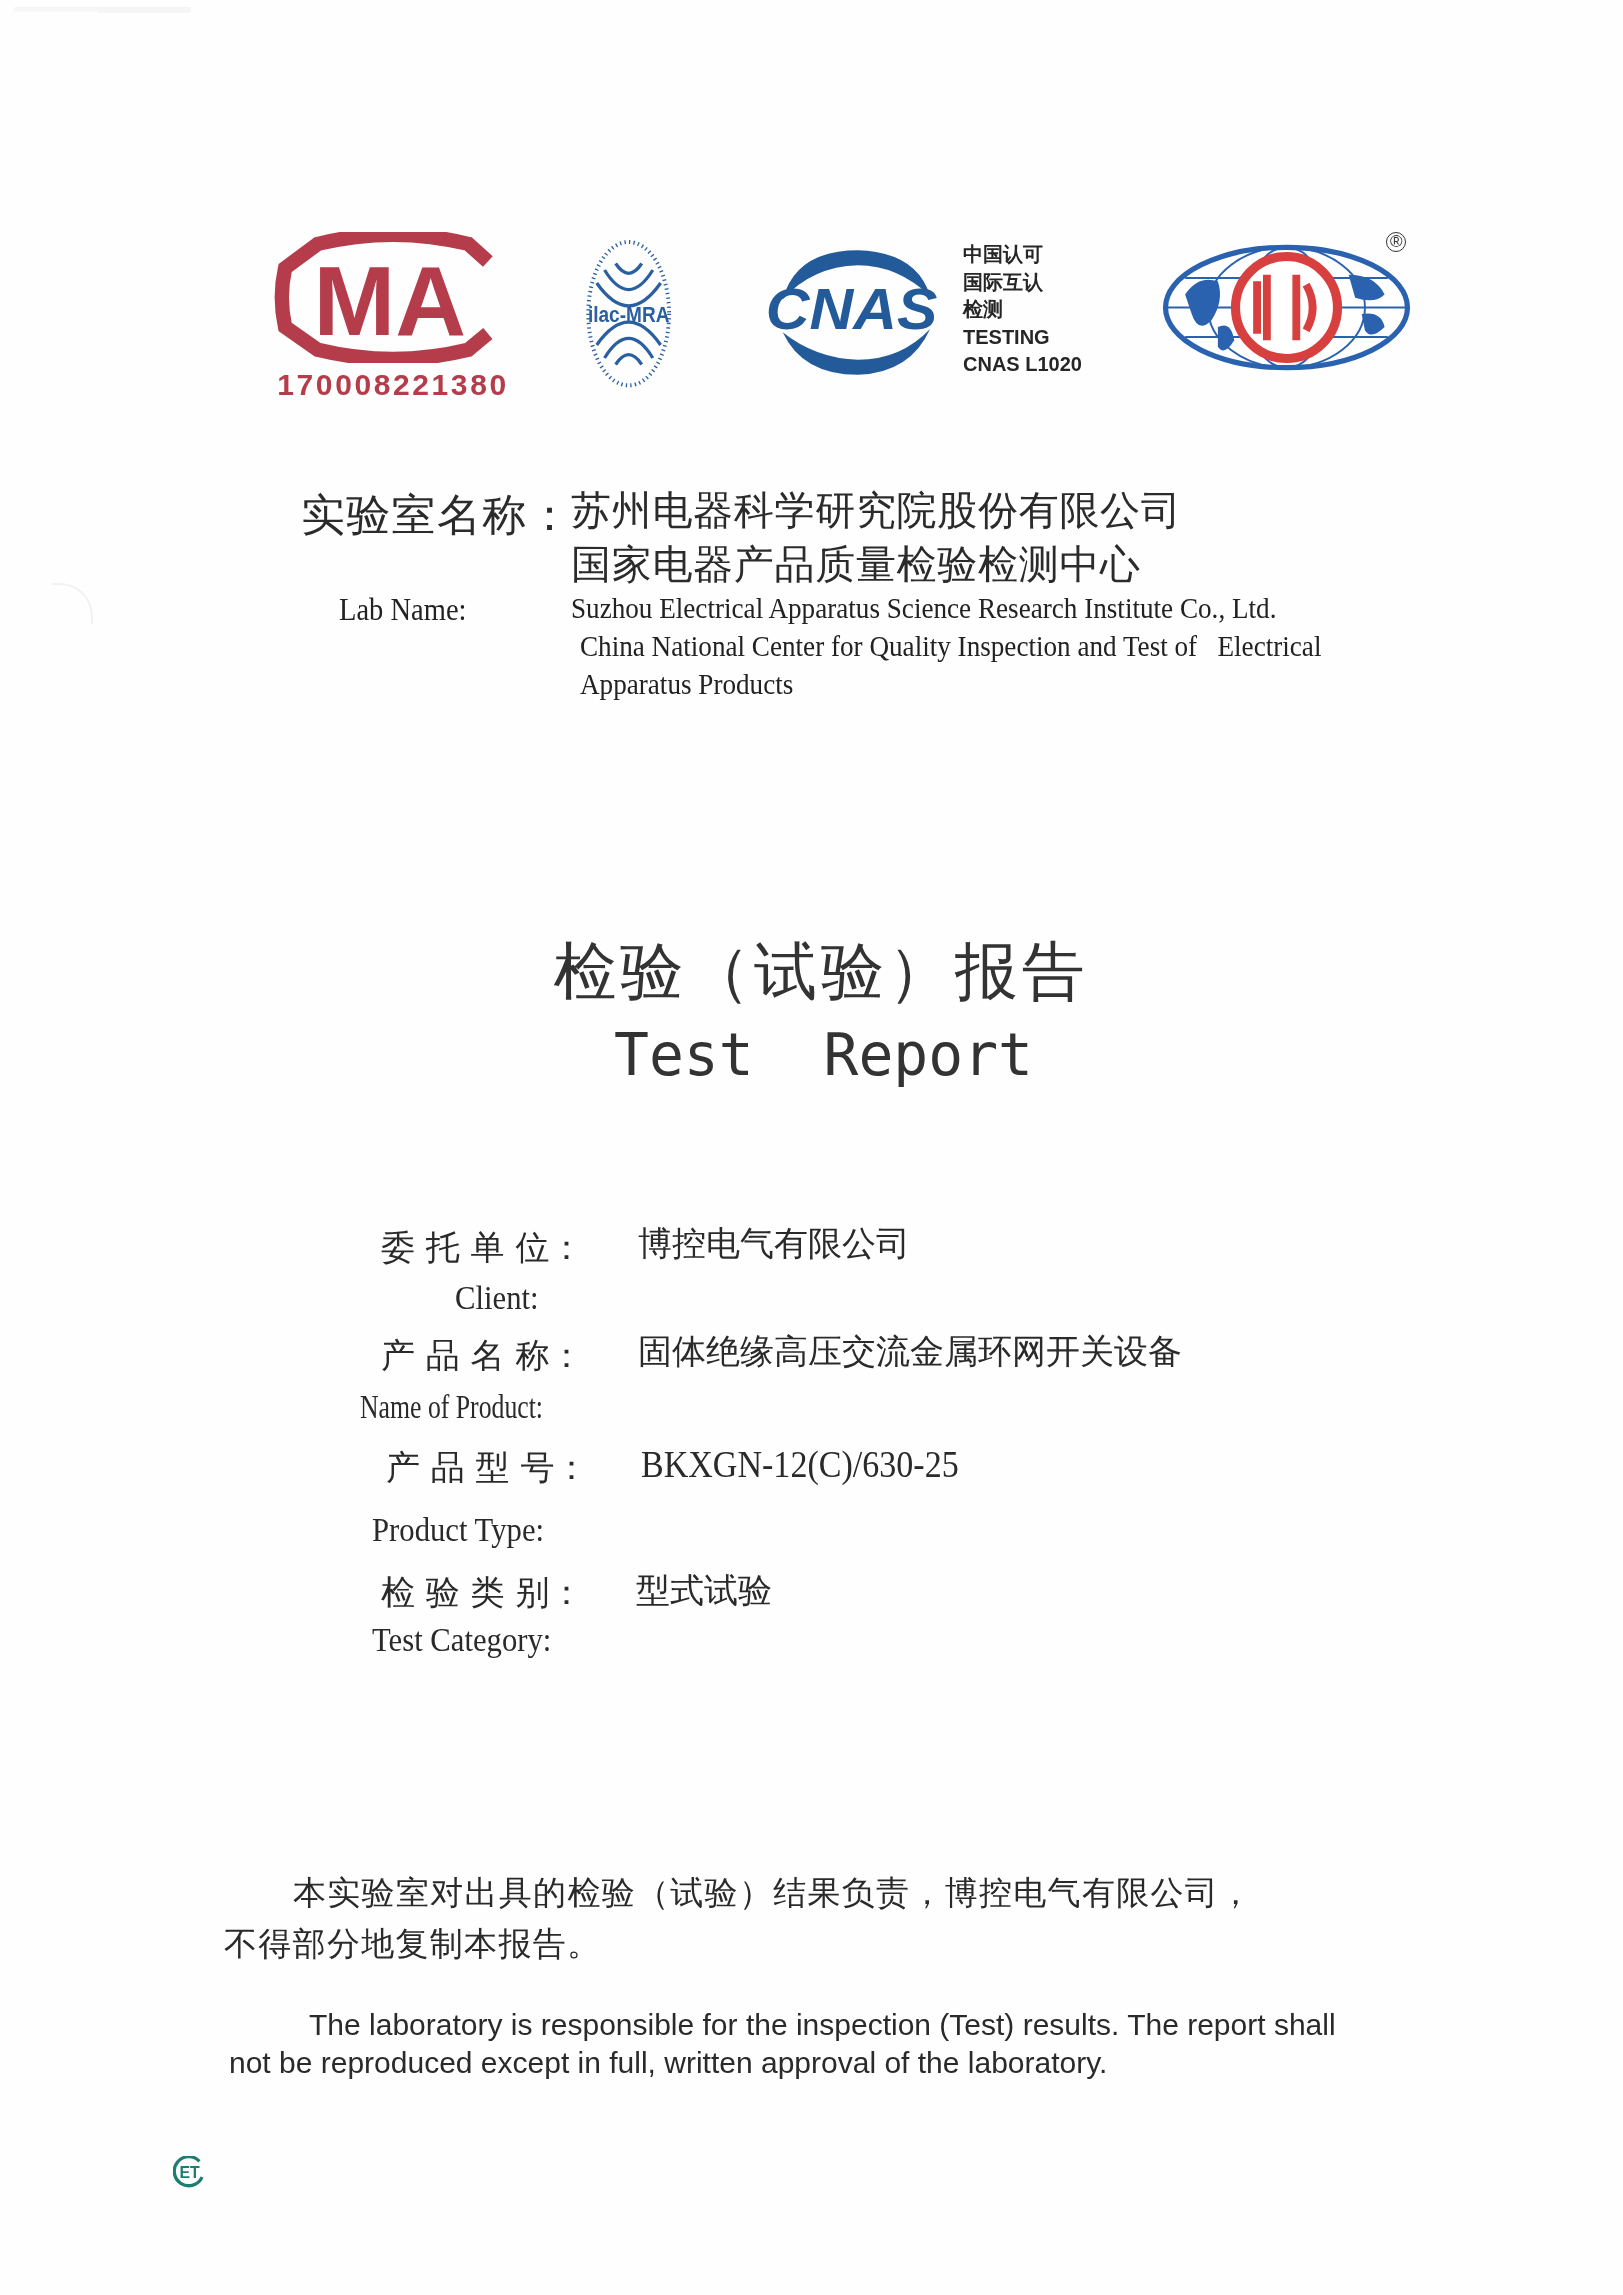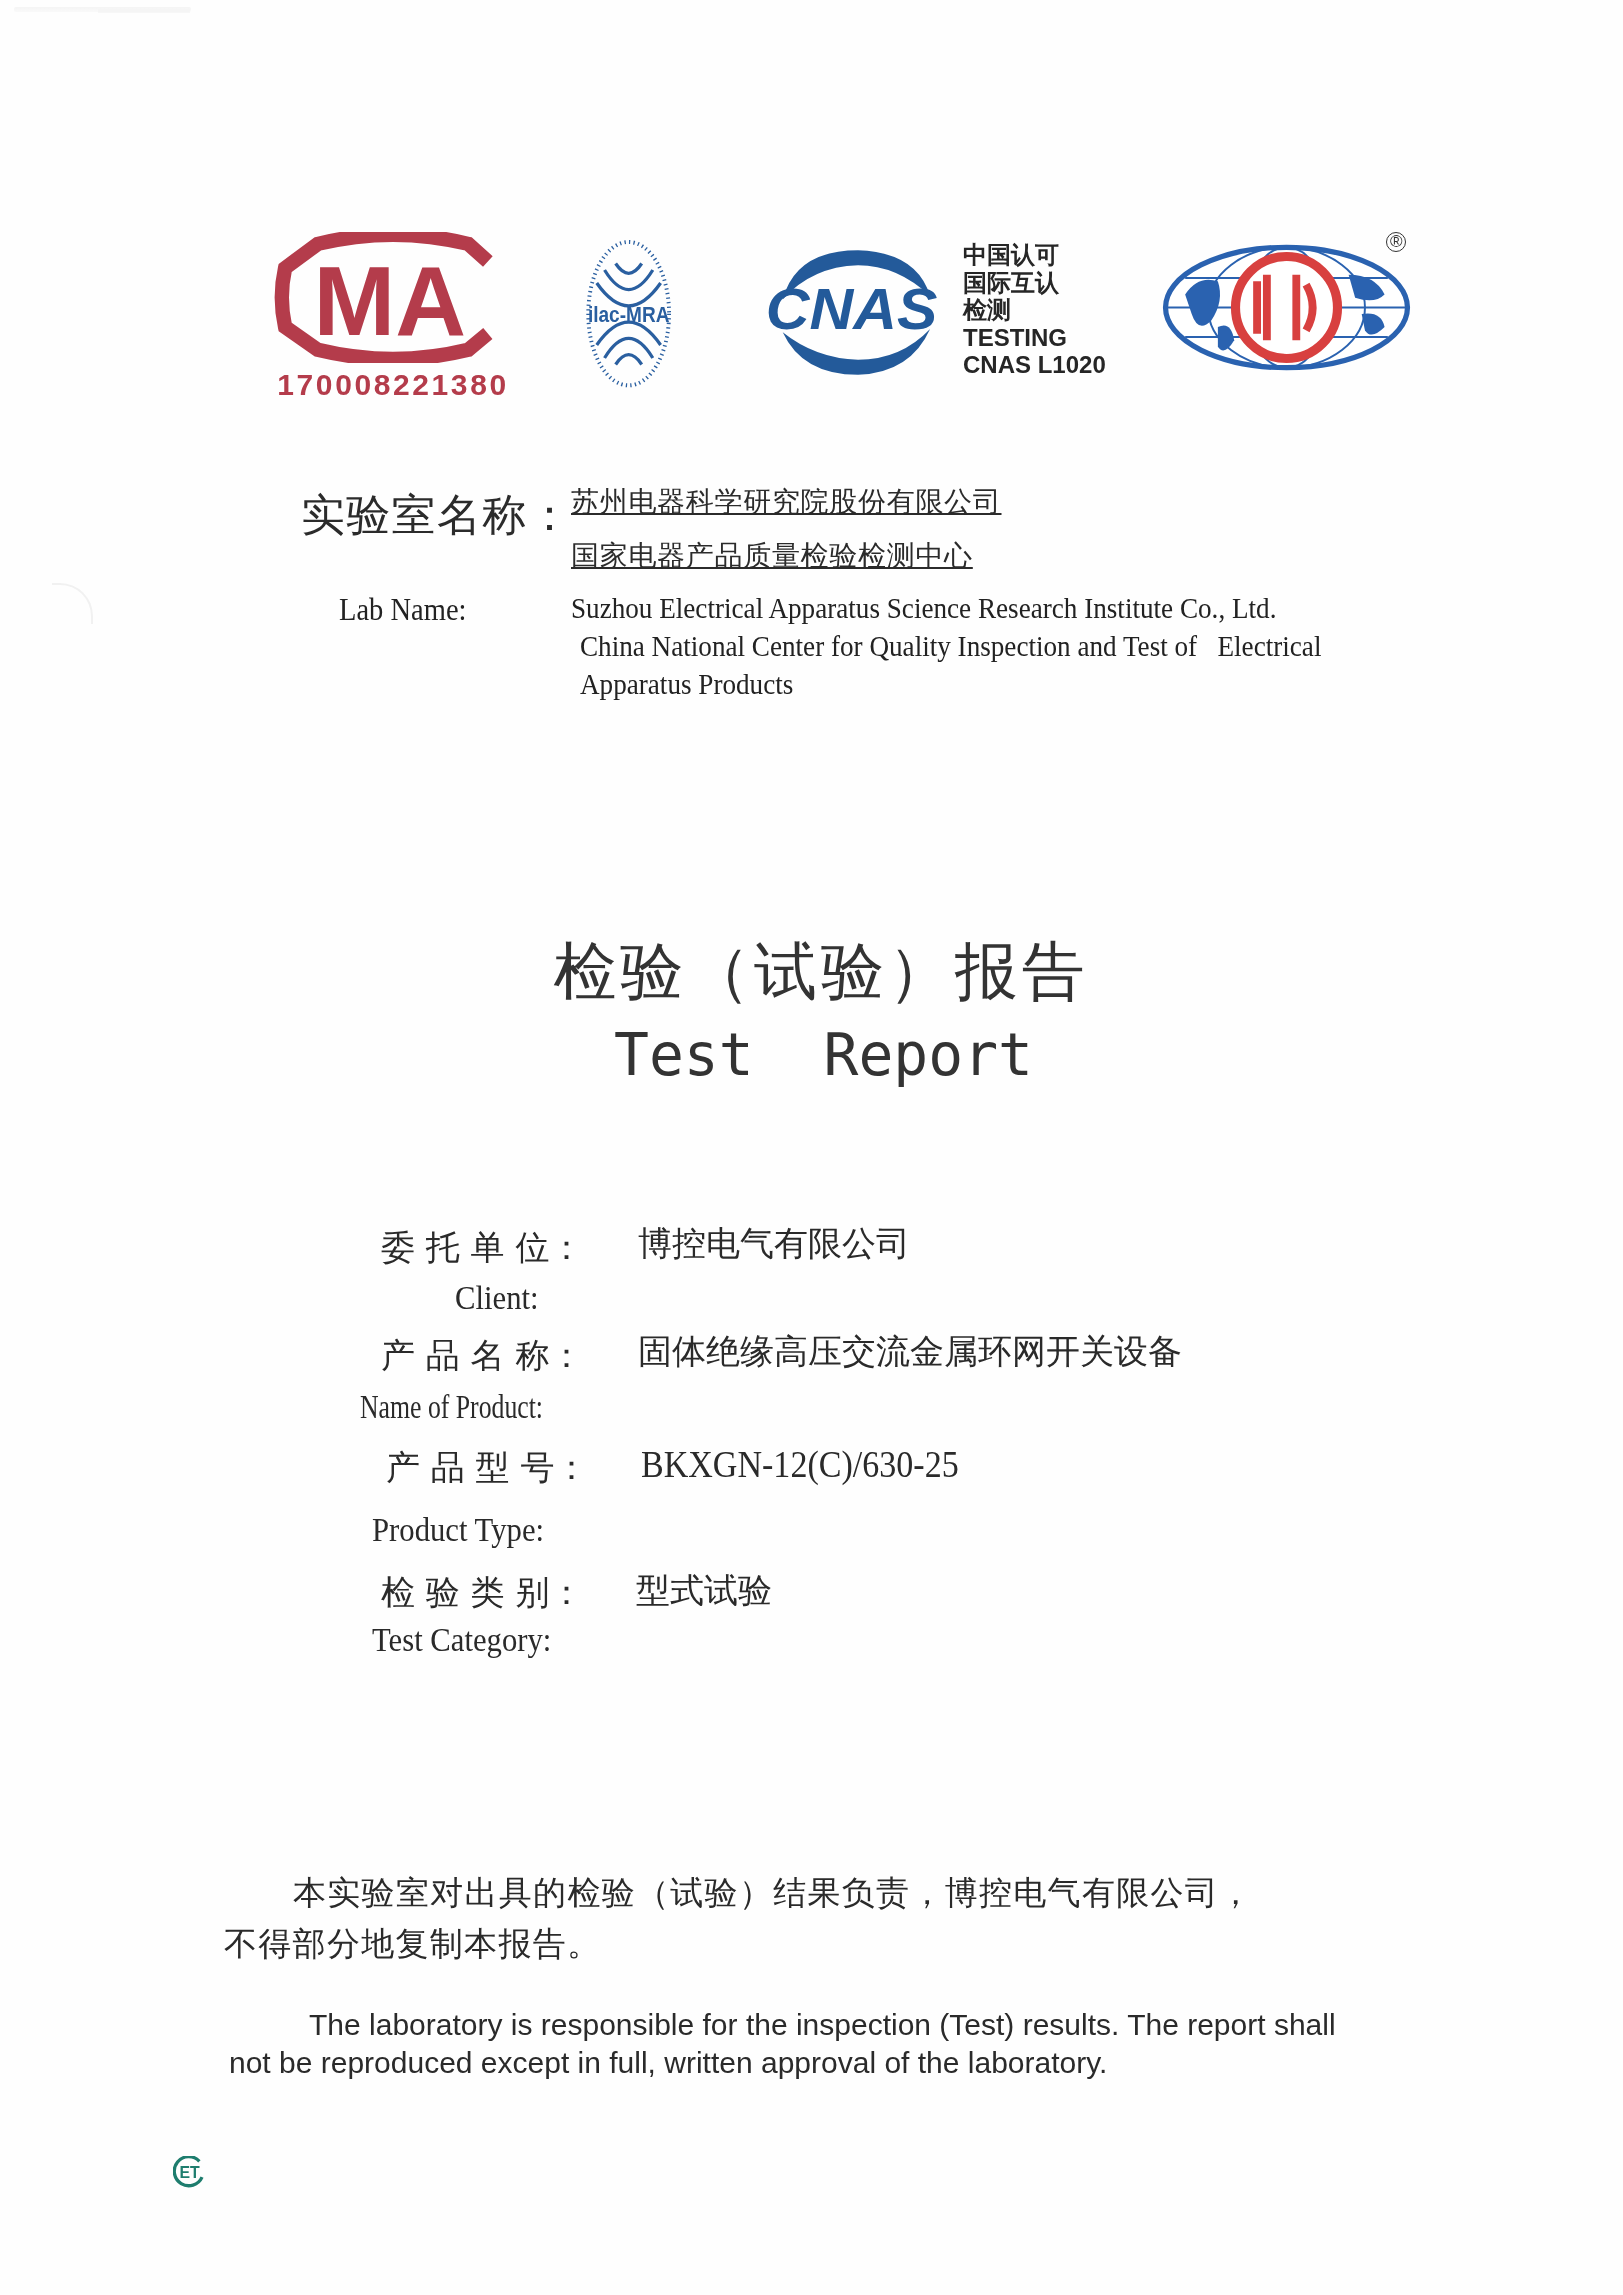--- a/index.html
+++ b/index.html
@@ -38,37 +38,37 @@
     .cma-text-num {
       position: absolute; left: 0; top: 136px; width: 242px;
       font-family: "Liberation Sans", sans-serif; font-weight: bold;
       font-size: 30px; color: #b43c4b; letter-spacing: 2.6px; text-align: center;
     }
     .logo-ilac { left: 585px; top: 237px; width: 88px; height: 154px; }
     .logo-cnas { left: 763px; top: 247px; width: 177px; height: 131px; }
     .cnas-side {
       left: 963px; top: 241px; width: 144px;
       font-family: "Liberation Sans", sans-serif; font-weight: bold;
-      color: #262626; font-size: 24px; line-height: 27.5px;
+      color: #262626; font-size: 20px; line-height: 27.5px;
     }
     .logo-globe { left: 1159px; top: 242px; width: 255px; height: 131px; }
     .reg-mark {
       left: 1386px; top: 232px; font-family: "Liberation Sans", sans-serif;
       font-size: 17px; color: #333; border: 1.3px solid #333; border-radius: 50%;
       width: 18.3px; height: 18.3px; line-height: 18.3px; text-align: center;
     }
 
     
     .lab-label-cn {
       left: 301px; top: 486px; font-family: "DejaVu Sans", sans-serif;
       font-size: 44px; color: #2b2b2b; letter-spacing: 1.3px;
     }
     .lab-name-cn {
       left: 571px; font-family: "DejaVu Sans", sans-serif;
-      font-size: 28px; color: #2b2b2b; letter-spacing: 0.7px; white-space: nowrap; text-decoration: underline;
+      font-size: 40px; color: #2b2b2b; letter-spacing: 0.7px; white-space: nowrap;
     }
     .lab-label-en {
       left: 339px; top: 592px; font-family: "Liberation Serif", serif;
       font-size: 31px; color: #222; transform: scaleX(0.92); transform-origin: left;
     }
     .lab-name-en {
       font-family: "Liberation Serif", serif; font-size: 29.5px; color: #222;
       white-space: pre; transform: scaleX(0.92); transform-origin: left;
     }
 

